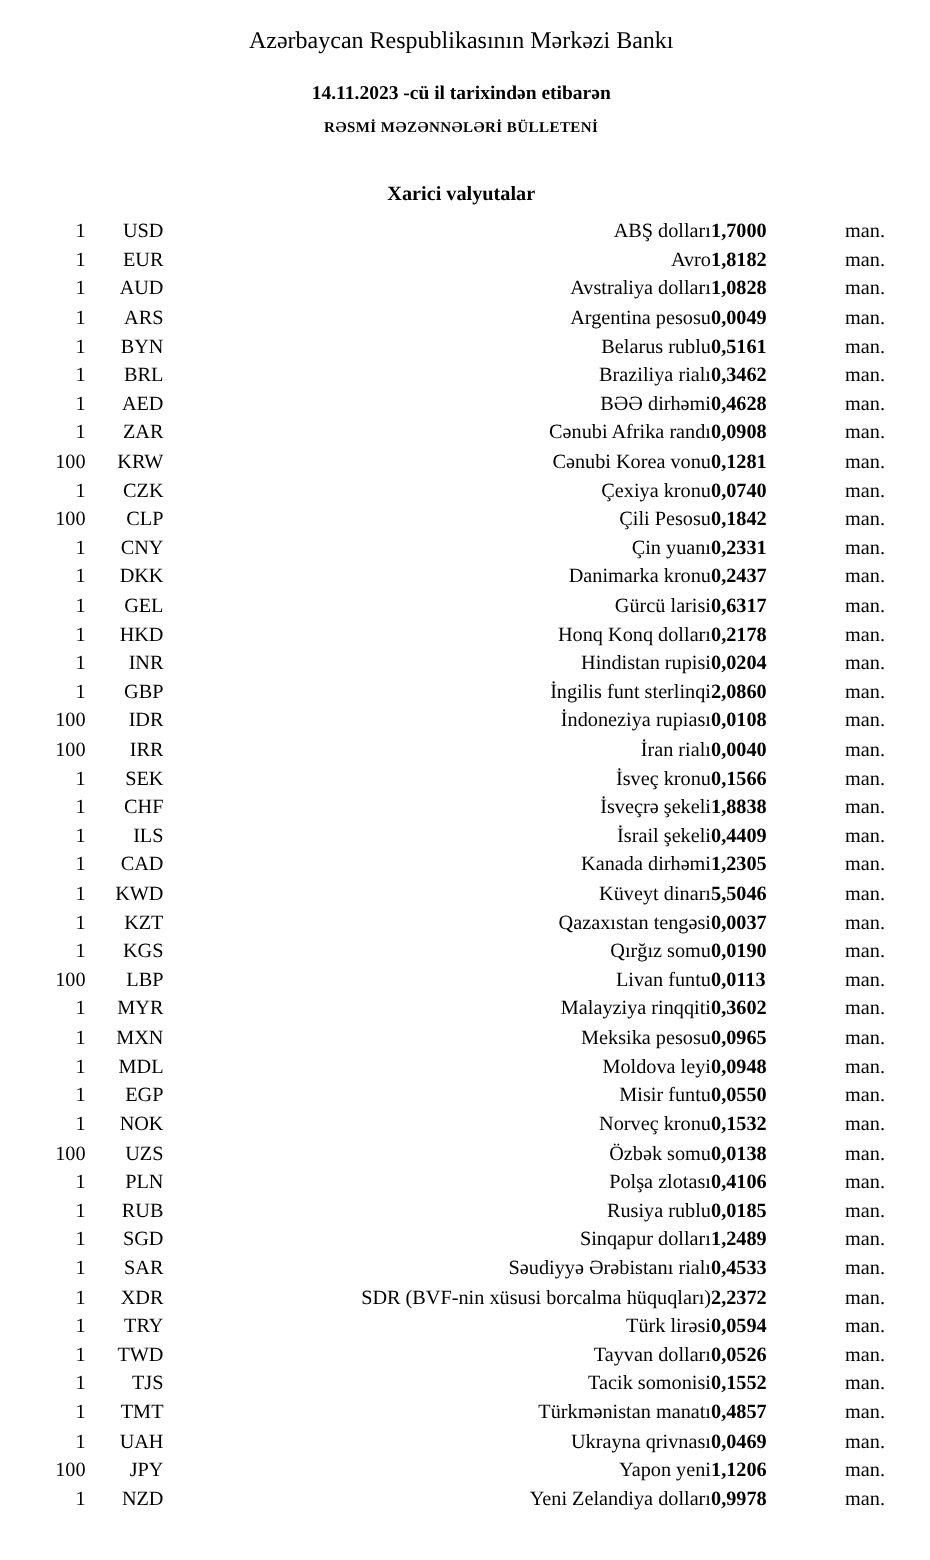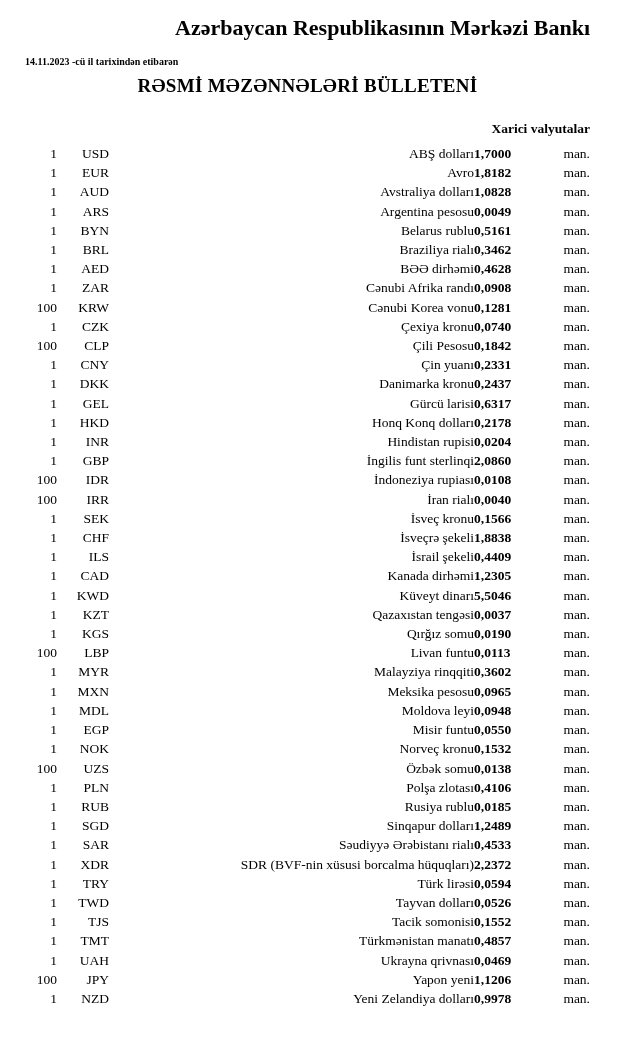--- a/index.html
+++ b/index.html
@@ -15,42 +15,43 @@
   }
   .page {
     box-sizing: border-box;
     width: 620px;
     min-height: 1040px;
     padding: 16px 30px 20px 25px;
     background: #ffffff;
   }
   .bank-title {
     margin: 0 0 12px 0;
-    text-align: right;
-    font-size: 22px;
+    text-align: center;
+    font-size: 16px;
     line-height: 24px;
+    font-weight: normal;
+  }
+  .header-line {
+    text-align: center;
+    font-size: 13px;
+    line-height: 20px;
     font-weight: bold;
   }
-  .header-line {
+  .bulletin-line {
+    margin-top: 4px;
+    text-align: center;
     font-size: 10px;
     line-height: 20px;
     font-weight: bold;
-  }
-  .bulletin-line {
-    margin-top: 4px;
-    text-align: center;
-    font-size: 19px;
-    line-height: 20px;
-    font-weight: bold;
     letter-spacing: 0.3px;
   }
   .section-title {
     margin-top: 24px;
     margin-bottom: 6px;
-    text-align: right;
+    text-align: center;
     font-size: 13.5px;
     line-height: 18px;
     font-weight: bold;
   }
   table.rates {
     width: 100%;
     border-collapse: collapse;
   }
   table.rates td {
     padding: 0;

